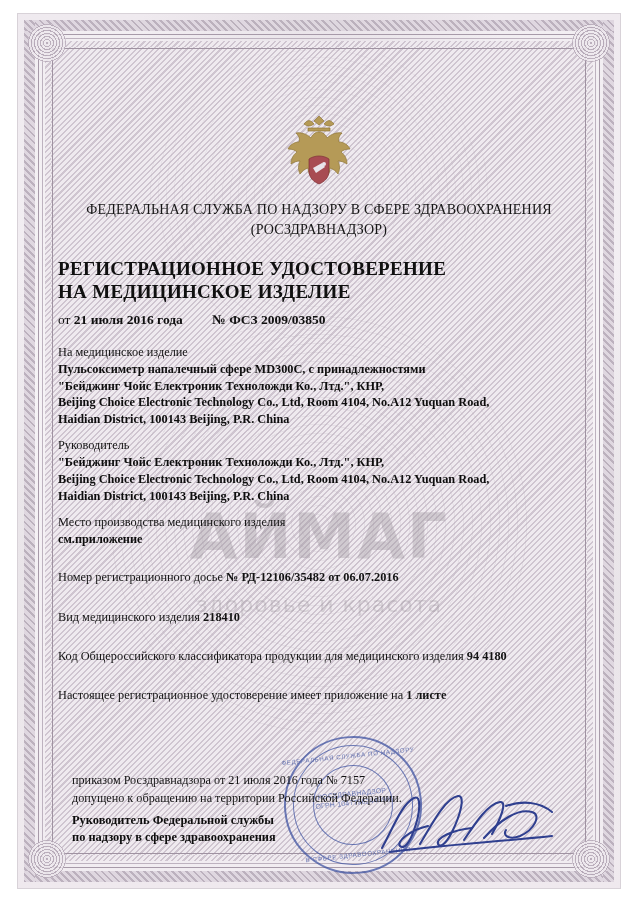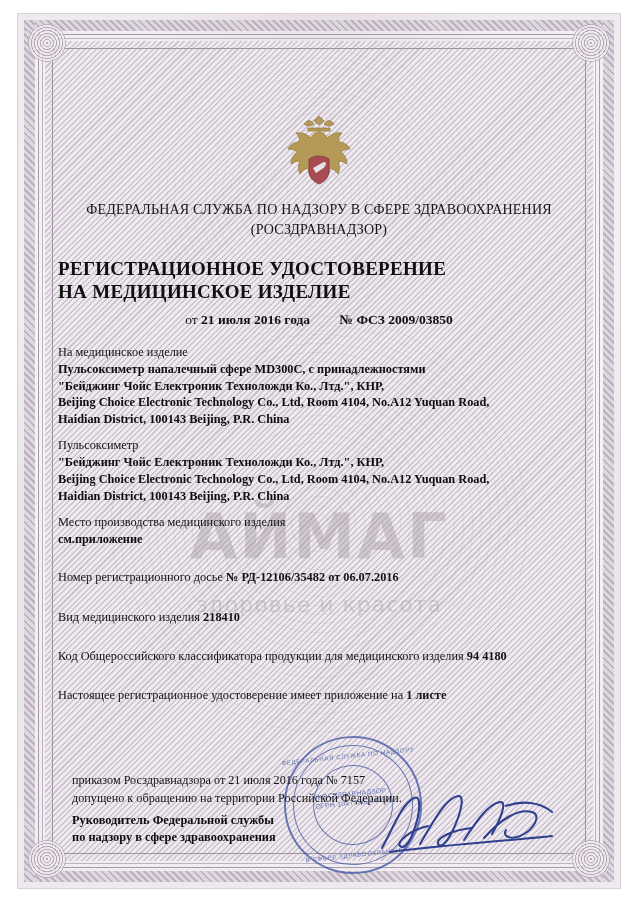--- a/index.html
+++ b/index.html
@@ -181,21 +181,20 @@
     font-family: "Liberation Serif", serif;
     font-weight: 700;
     font-size: 19px;
     letter-spacing: 0.3px;
     margin-top: 16px;
     line-height: 1.22;
     color: #101010;
   }
 
   .dateline {
-    text-align: center;
     margin-top: 9px;
     font-size: 13.5px;
     color: #101010;
   }
   .dateline .d-label { font-weight: 400; }
   .dateline .d-value { font-weight: 700; }
   .dateline .num {
     font-weight: 700;
     margin-left: 26px;
   }
@@ -402,21 +401,21 @@
 
       <div class="body-block">
 
         <div class="lbl">На медицинское изделие</div>
         <div class="val-bold">Пульсоксиметр напалечный сфере MD300C, с принадлежностями</div>
 
         <div class="val-bold">"Бейджинг Чойс Електроник Техноложди Ко., Лтд.", КНР,</div>
         <div class="val-bold">Beijing Choice Electronic Technology Co., Ltd, Room 4104, No.A12 Yuquan Road,</div>
         <div class="val-bold">Haidian District, 100143 Beijing, P.R. China</div>
 
-        <div class="lbl">Пульсоксиметр</div>
+        <div class="lbl">Руководитель</div>
         <div class="val-bold">"Бейджинг Чойс Електроник Техноложди Ко., Лтд.", КНР,</div>
         <div class="val-bold">Beijing Choice Electronic Technology Co., Ltd, Room 4104, No.A12 Yuquan Road,</div>
         <div class="val-bold">Haidian District, 100143 Beijing, P.R. China</div>
 
         <div class="lbl">Место производства медицинского изделия</div>
         <div class="val-bold">см.приложение</div>
 
         <div class="line-mixed">
           <span>Номер регистрационного досье</span>
           <b>№ РД-12106/35482 от 06.07.2016</b>

